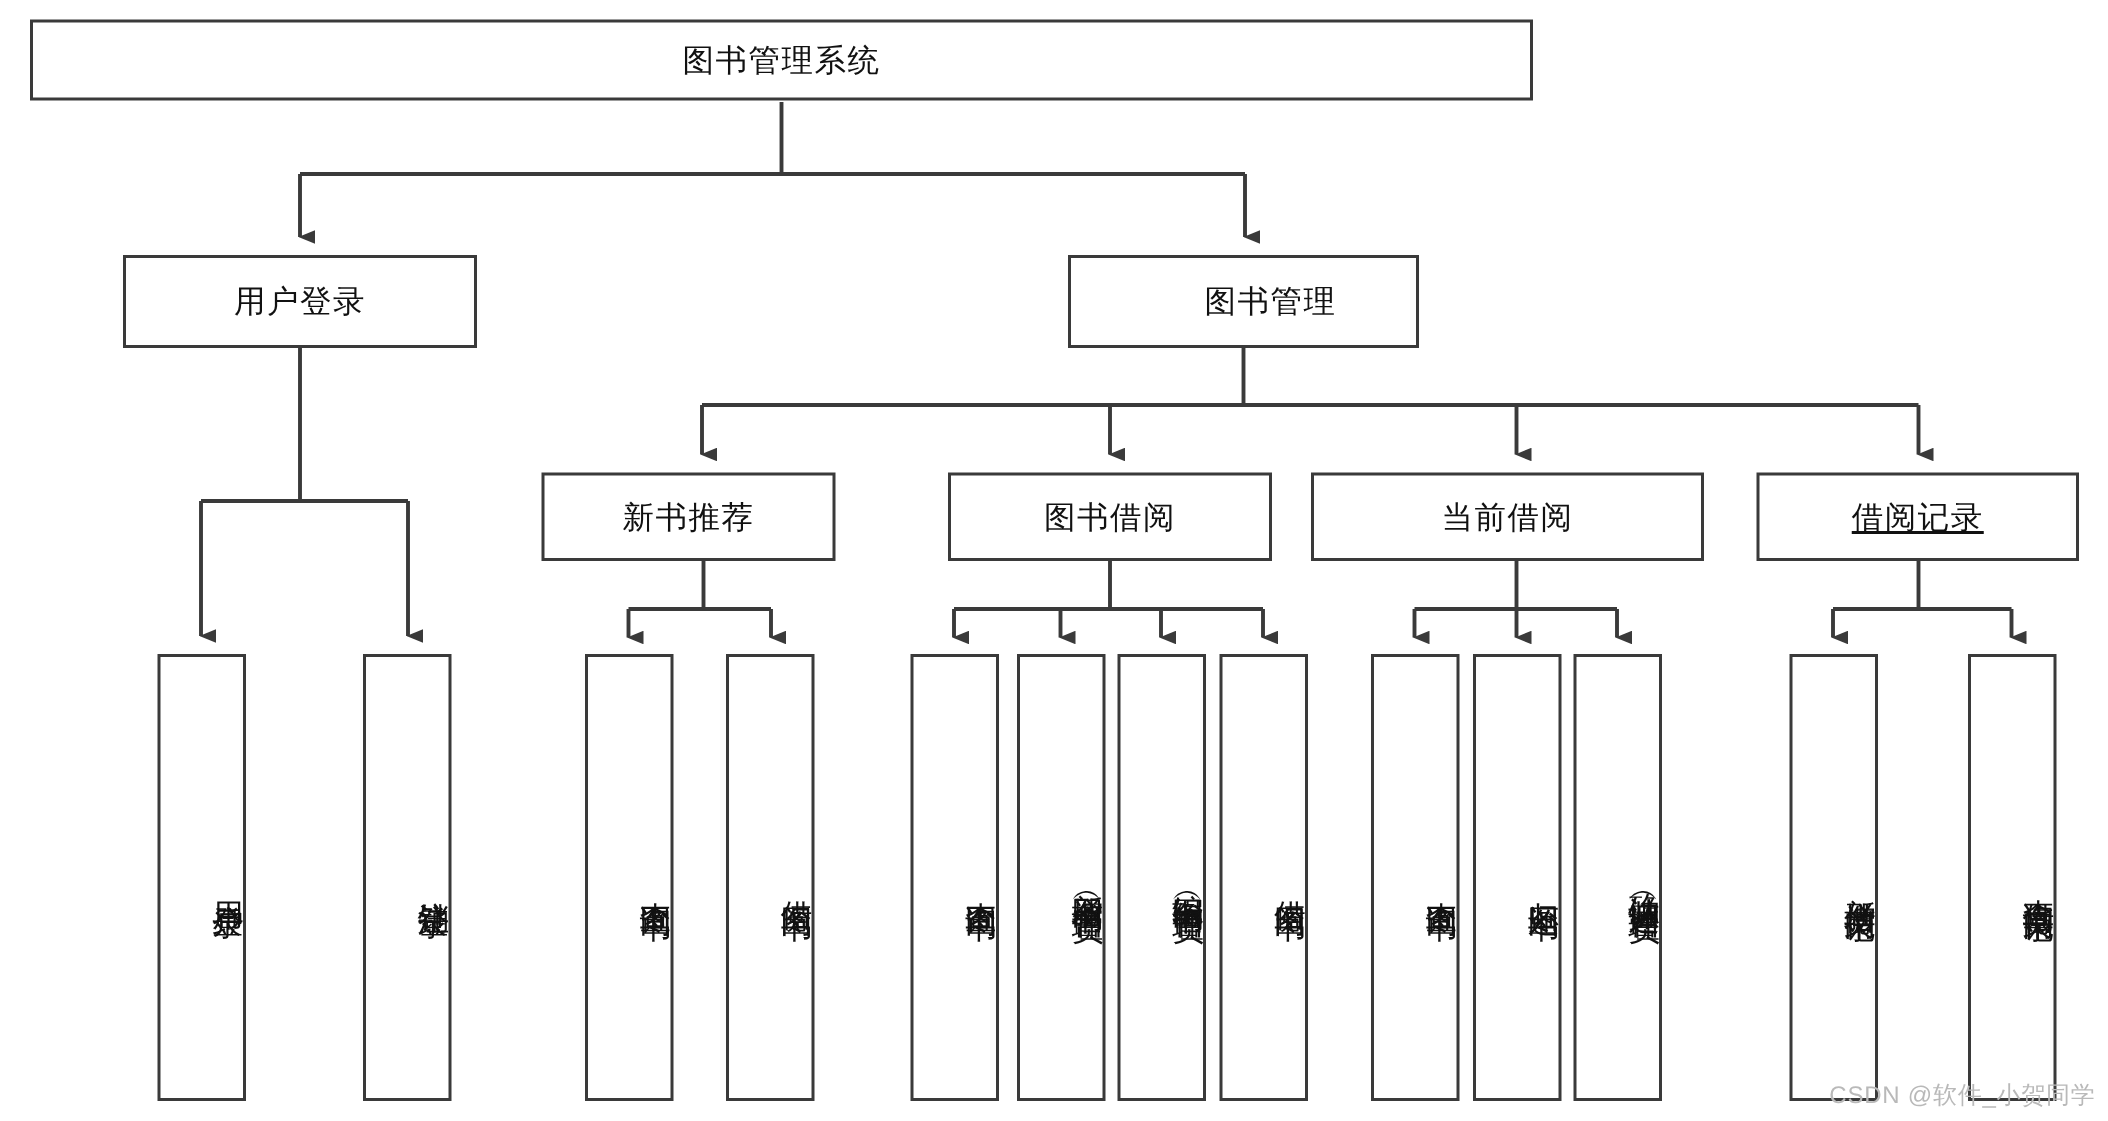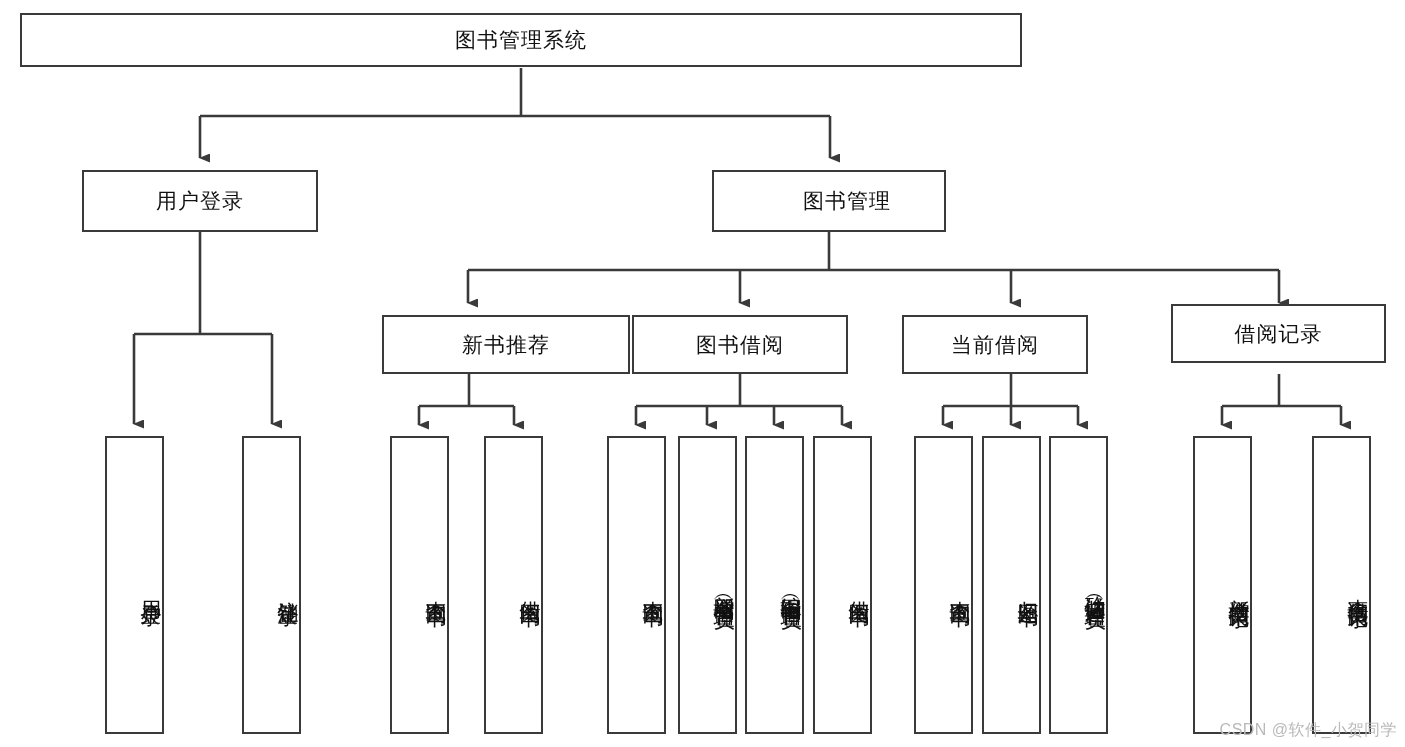--- a/index.html
+++ b/index.html
@@ -125,30 +125,30 @@
     <span>图书管理系统</span>
   </div>
 
   <div class="node horiz" id="node-l2-0" style="left: 82px; top: 170px; width: 236px; height: 62px;">
     <span>用户登录</span>
   </div>
   <div class="node horiz" id="node-l2-1" style="left: 712px; top: 170px; width: 234px; height: 62px; padding-left: 36px;">
     <span>图书管理</span>
   </div>
 
-  <div class="node horiz" id="node-l3-0" style="left: 382px; top: 315px; width: 248px; height: 59px;">
+  <div class="node horiz" id="node-l3-0" style="left: 361px; top: 315px; width: 196px; height: 59px;">
     <span>新书推荐</span>
   </div>
   <div class="node horiz" id="node-l3-1" style="left: 632px; top: 315px; width: 216px; height: 59px;">
     <span>图书借阅</span>
   </div>
-  <div class="node horiz" id="node-l3-2" style="left: 902px; top: 315px; width: 186px; height: 59px;">
+  <div class="node horiz" id="node-l3-2" style="left: 874px; top: 315px; width: 262px; height: 59px;">
     <span>当前借阅</span>
   </div>
-  <div class="node horiz" id="node-l3-3" style="left: 1171px; top: 304px; width: 215px; height: 59px;">
+  <div class="node horiz" id="node-l3-3" style="left: 1171px; top: 315px; width: 215px; height: 59px; text-decoration: underline;">
     <span>借阅记录</span>
   </div>
 
   <div class="node vert" id="node-leaf-0" style="left: 105px; top: 436px; width: 59px; height: 298px;">
     <span class="vtext">用户登录</span>
   </div>
   <div class="node vert" id="node-leaf-1" style="left: 242px; top: 436px; width: 59px; height: 298px;">
     <span class="vtext">注销登录</span>
   </div>
   <div class="node vert" id="node-leaf-2" style="left: 390px; top: 436px; width: 59px; height: 298px;">

